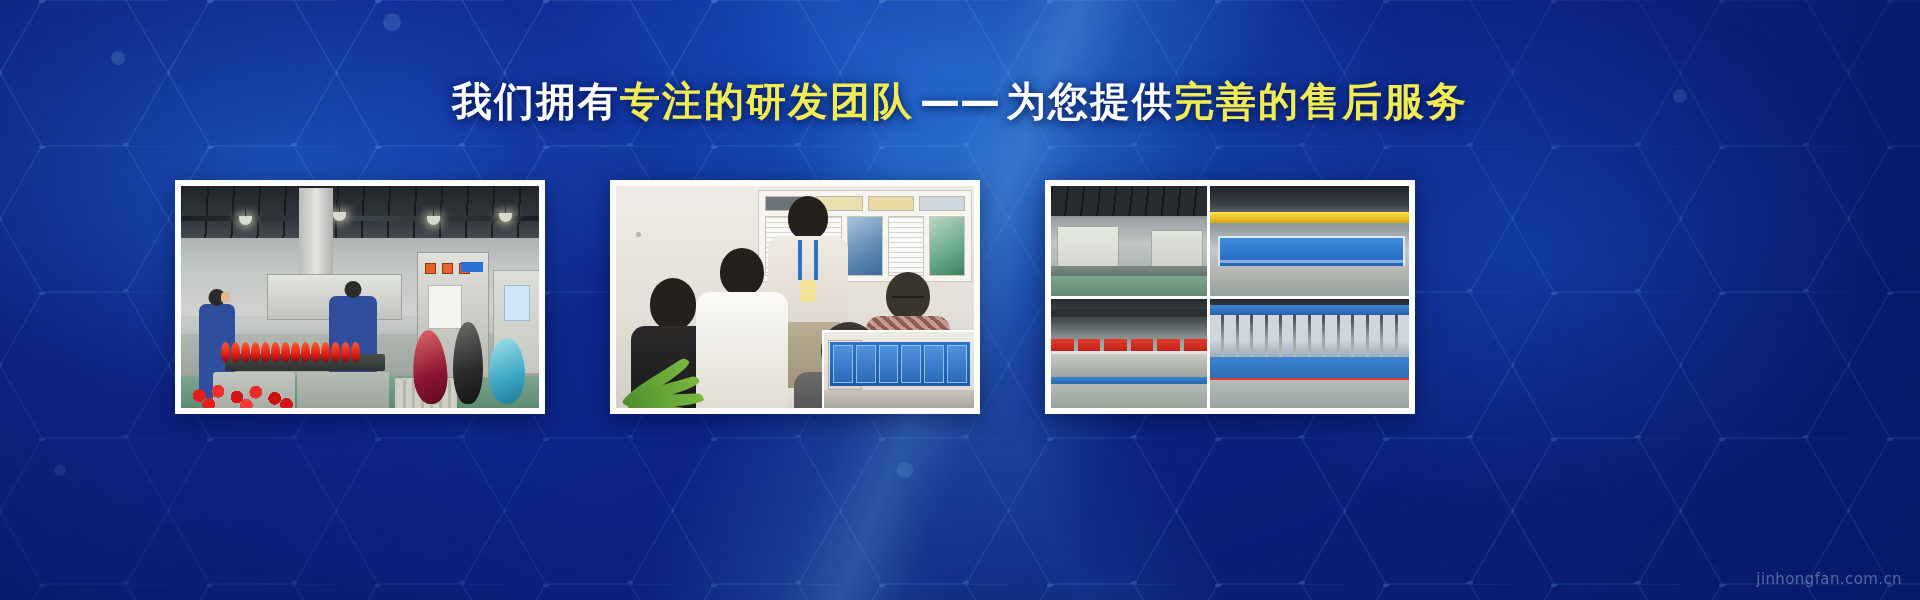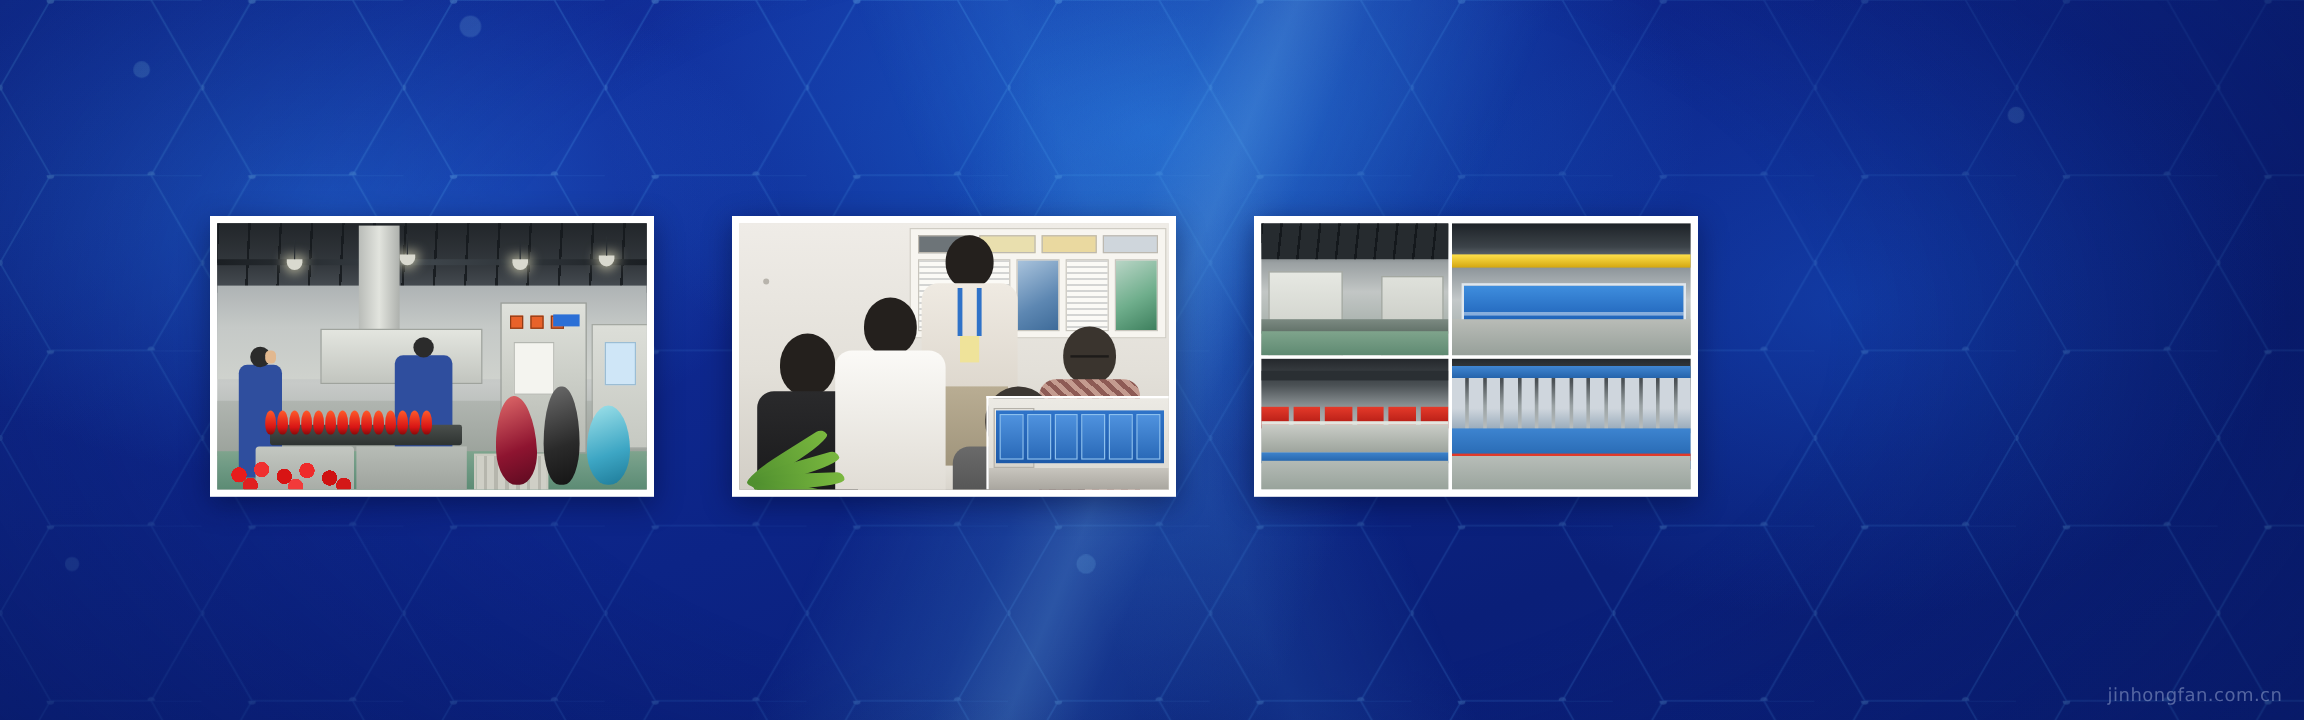--- a/index.html
+++ b/index.html
@@ -347,20 +347,23 @@
       <circle cx="118" cy="58" r="7" fill="#8ad8ff" opacity=".55"></circle>
       <circle cx="392" cy="22" r="9" fill="#9ae0ff" opacity=".45"></circle>
       <circle cx="905" cy="470" r="8" fill="#8ad8ff" opacity=".40"></circle>
       <circle cx="1680" cy="96" r="7" fill="#9ae0ff" opacity=".40"></circle>
       <circle cx="60" cy="470" r="6" fill="#8ad8ff" opacity=".35"></circle>
     </g>
   </svg>
   <div class="glowbeams"></div>
   <div class="vignette"></div>
 
+  <div class="headline-wrap">
+    <h1 class="headline"><span class="hl-white">我们拥有</span><span class="hl-yellow">专注的研发团队</span><span class="hl-dash">——</span><span class="hl-white">为您提供</span><span class="hl-yellow">完善的售后服务</span></h1>
+  </div>
 
   <div class="photo-row">
 
     <div class="photo-card left">
       <div class="photo-inner ph-left">
         <div class="truss"></div>
         <div class="lamp" style="left:58px;  top:30px;"></div>
         <div class="lamp" style="left:152px; top:26px;"></div>
         <div class="lamp" style="left:246px; top:30px;"></div>
         <div class="lamp" style="left:318px; top:27px;"></div>

